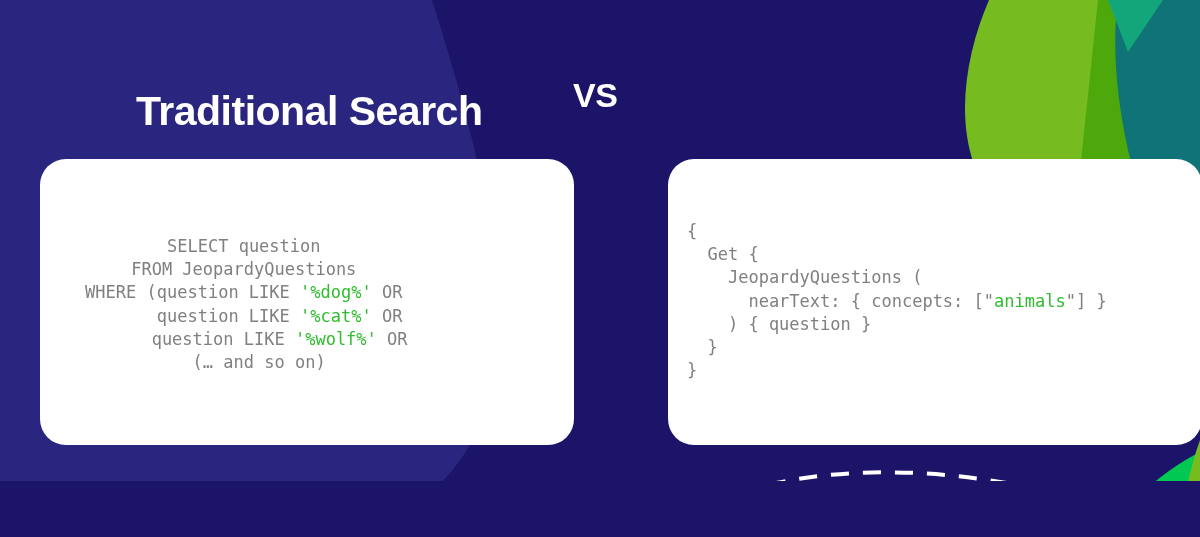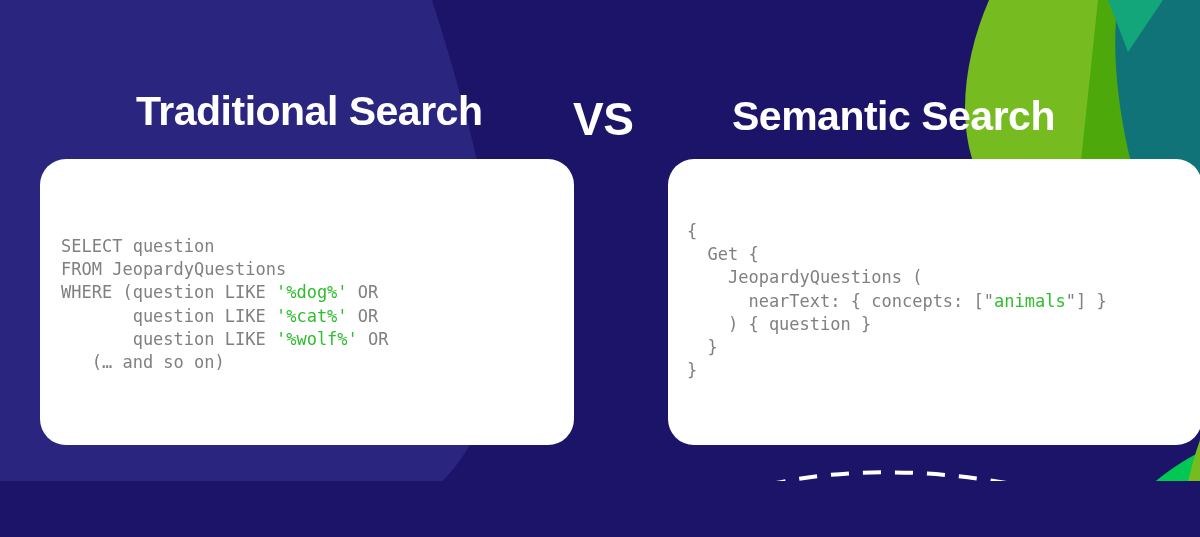--- a/index.html
+++ b/index.html
@@ -37,22 +37,22 @@
     letter-spacing: -0.5px;
     white-space: nowrap;
   }
   #heading-traditional {
     left: 136px;
     top: 88px;
     font-size: 41px;
   }
   #heading-vs {
     left: 573px;
-    top: 92px;
-    font-size: 46px;
+    top: 76px;
+    font-size: 34px;
   }
   #heading-semantic {
     left: 732px;
     top: 93px;
     font-size: 41px;
   }
   .card {
     position: absolute;
     background: #ffffff;
     border-radius: 26px;
@@ -76,22 +76,23 @@
     position: absolute;
     font-family: "DejaVu Sans Mono", "Liberation Mono", monospace;
     font-size: 17px;
     line-height: 23.2px;
     color: #808080;
     white-space: pre;
     margin: 0;
     letter-spacing: 0px;
   }
   #code-traditional {
-    left: 21px;
+    left: 40px;
     top: 76px;
+    text-align: center;
   }
   #code-semantic {
     left: 19px;
     top: 61px;
   }
   .str {
     color: #2EBE2E;
   }
 </style>
 </head>
@@ -122,21 +123,20 @@
 
       <path d="M1178,537 L1200,537 L1200,440 C1190,468 1182,504 1178,537 Z" fill="#76BC21"></path>
 
       <path d="M630,560 C700,470 900,448 1080,500" fill="none" stroke="#FFFFFF" stroke-width="4" stroke-linecap="butt" stroke-dasharray="18 14"></path>
     </g>
   </svg>
 
   <div class="headings">
     <div class="heading" id="heading-traditional">Traditional Search</div>
     <div class="heading" id="heading-vs">VS</div>
-    <div class="heading" id="heading-semantic">Semantic Search</div>
   </div>
 
   <div class="card" id="card-traditional">
     <pre class="code" id="code-traditional"><span>SELECT question</span>
 <span>FROM JeopardyQuestions</span>
 <span>WHERE (question LIKE </span><span class="str">'%dog%'</span><span> OR</span>
 <span>       question LIKE </span><span class="str">'%cat%'</span><span> OR</span>
 <span>       question LIKE </span><span class="str">'%wolf%'</span><span> OR</span>
 <span>   (… and so on)</span></pre>
   </div>

